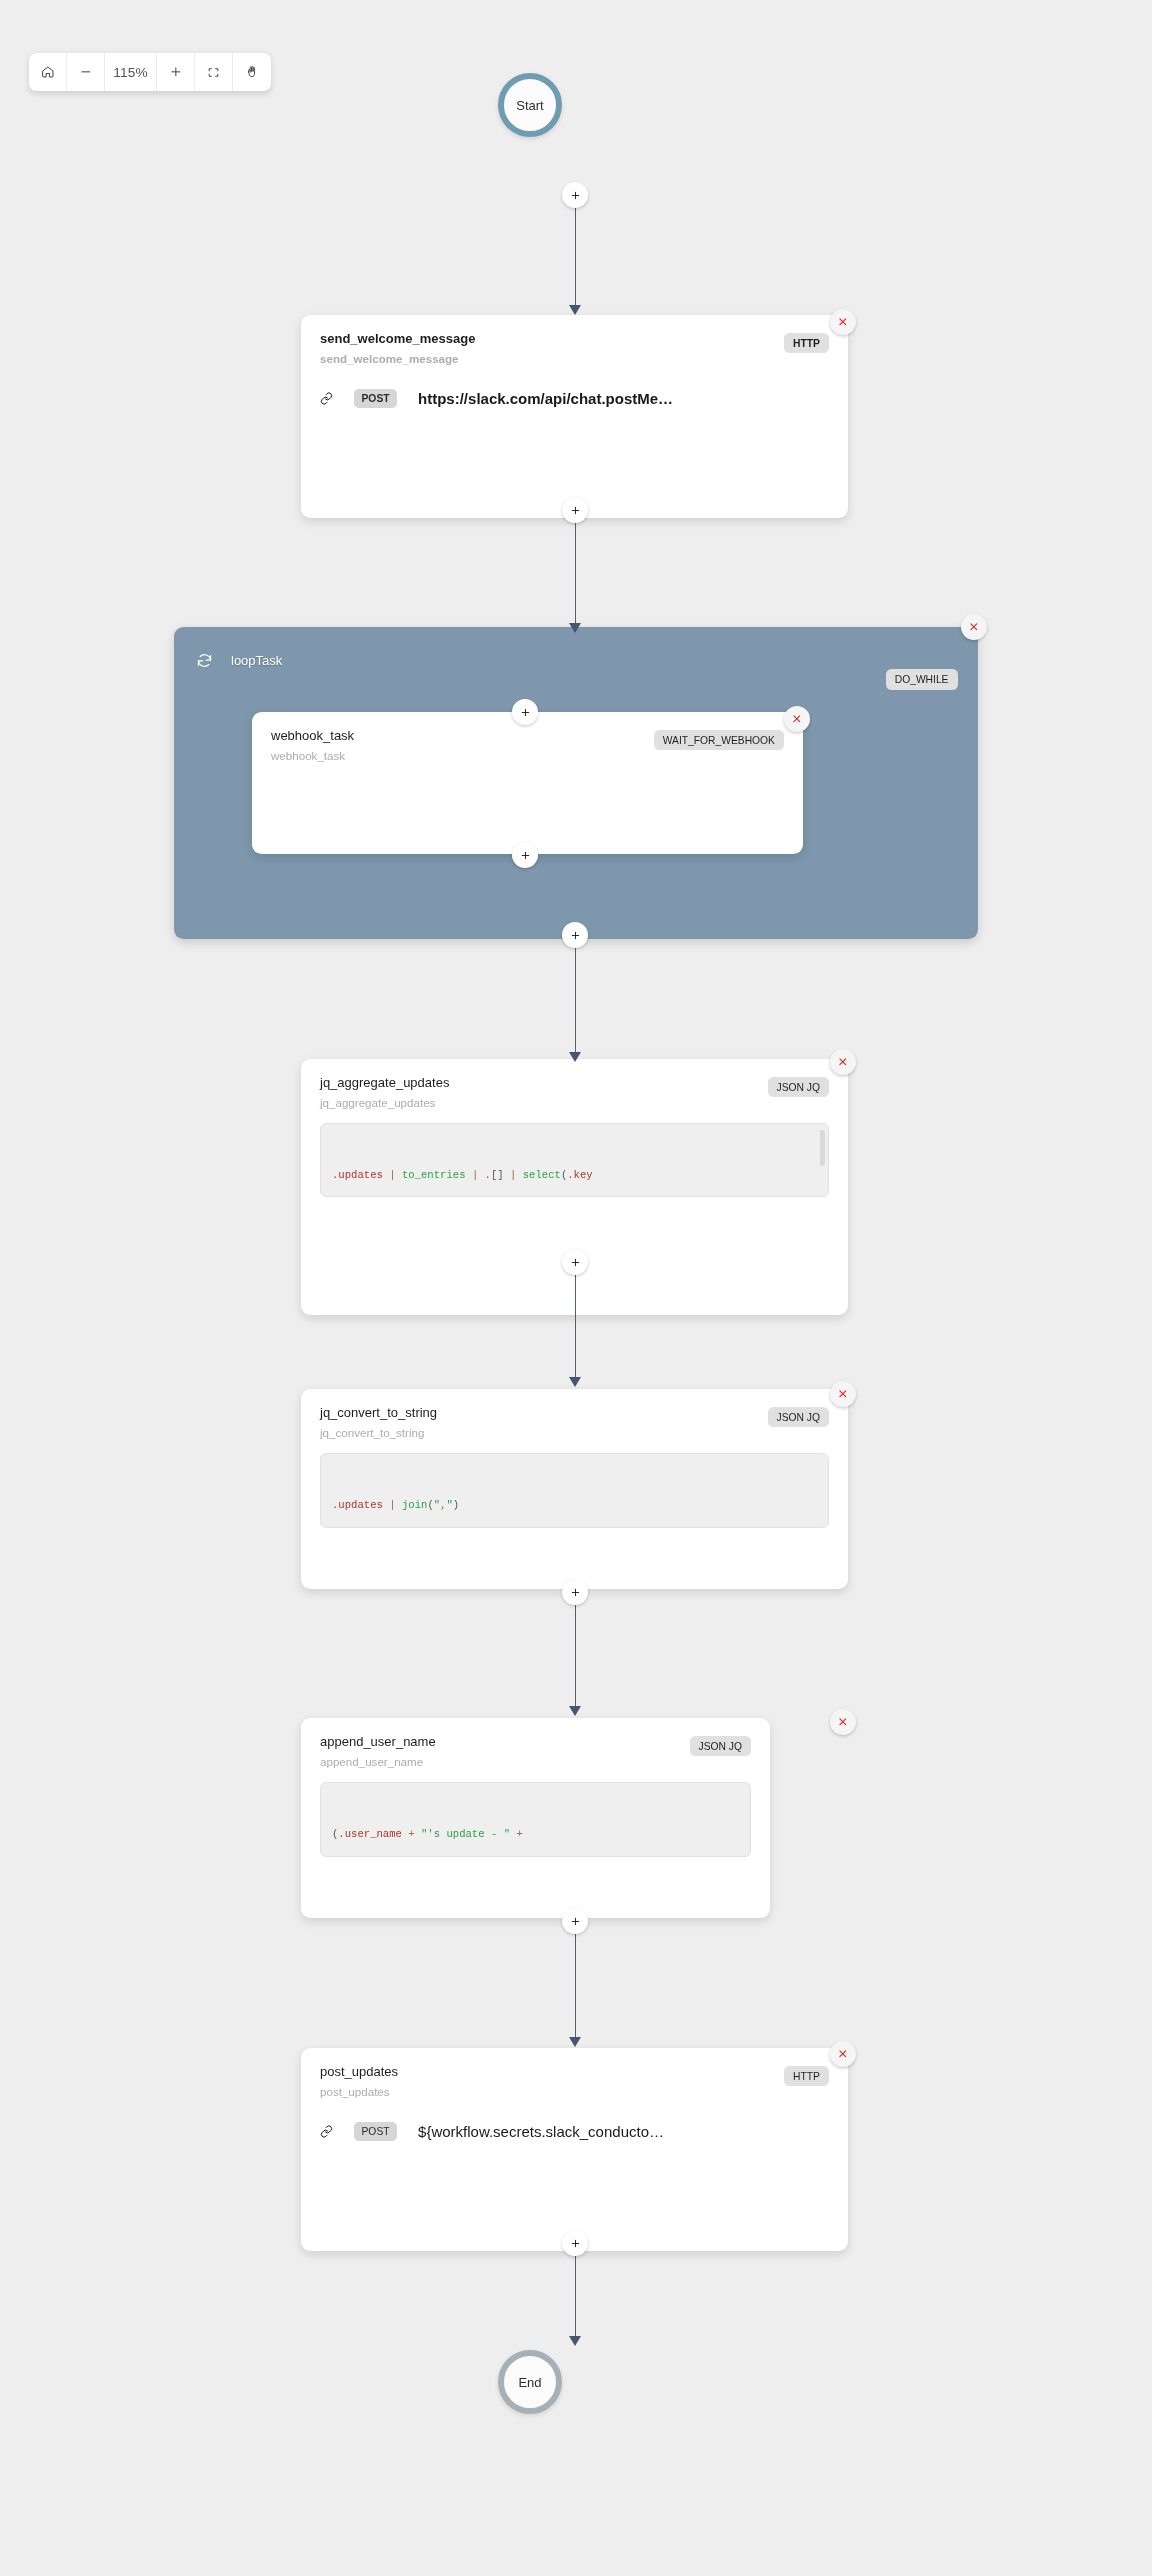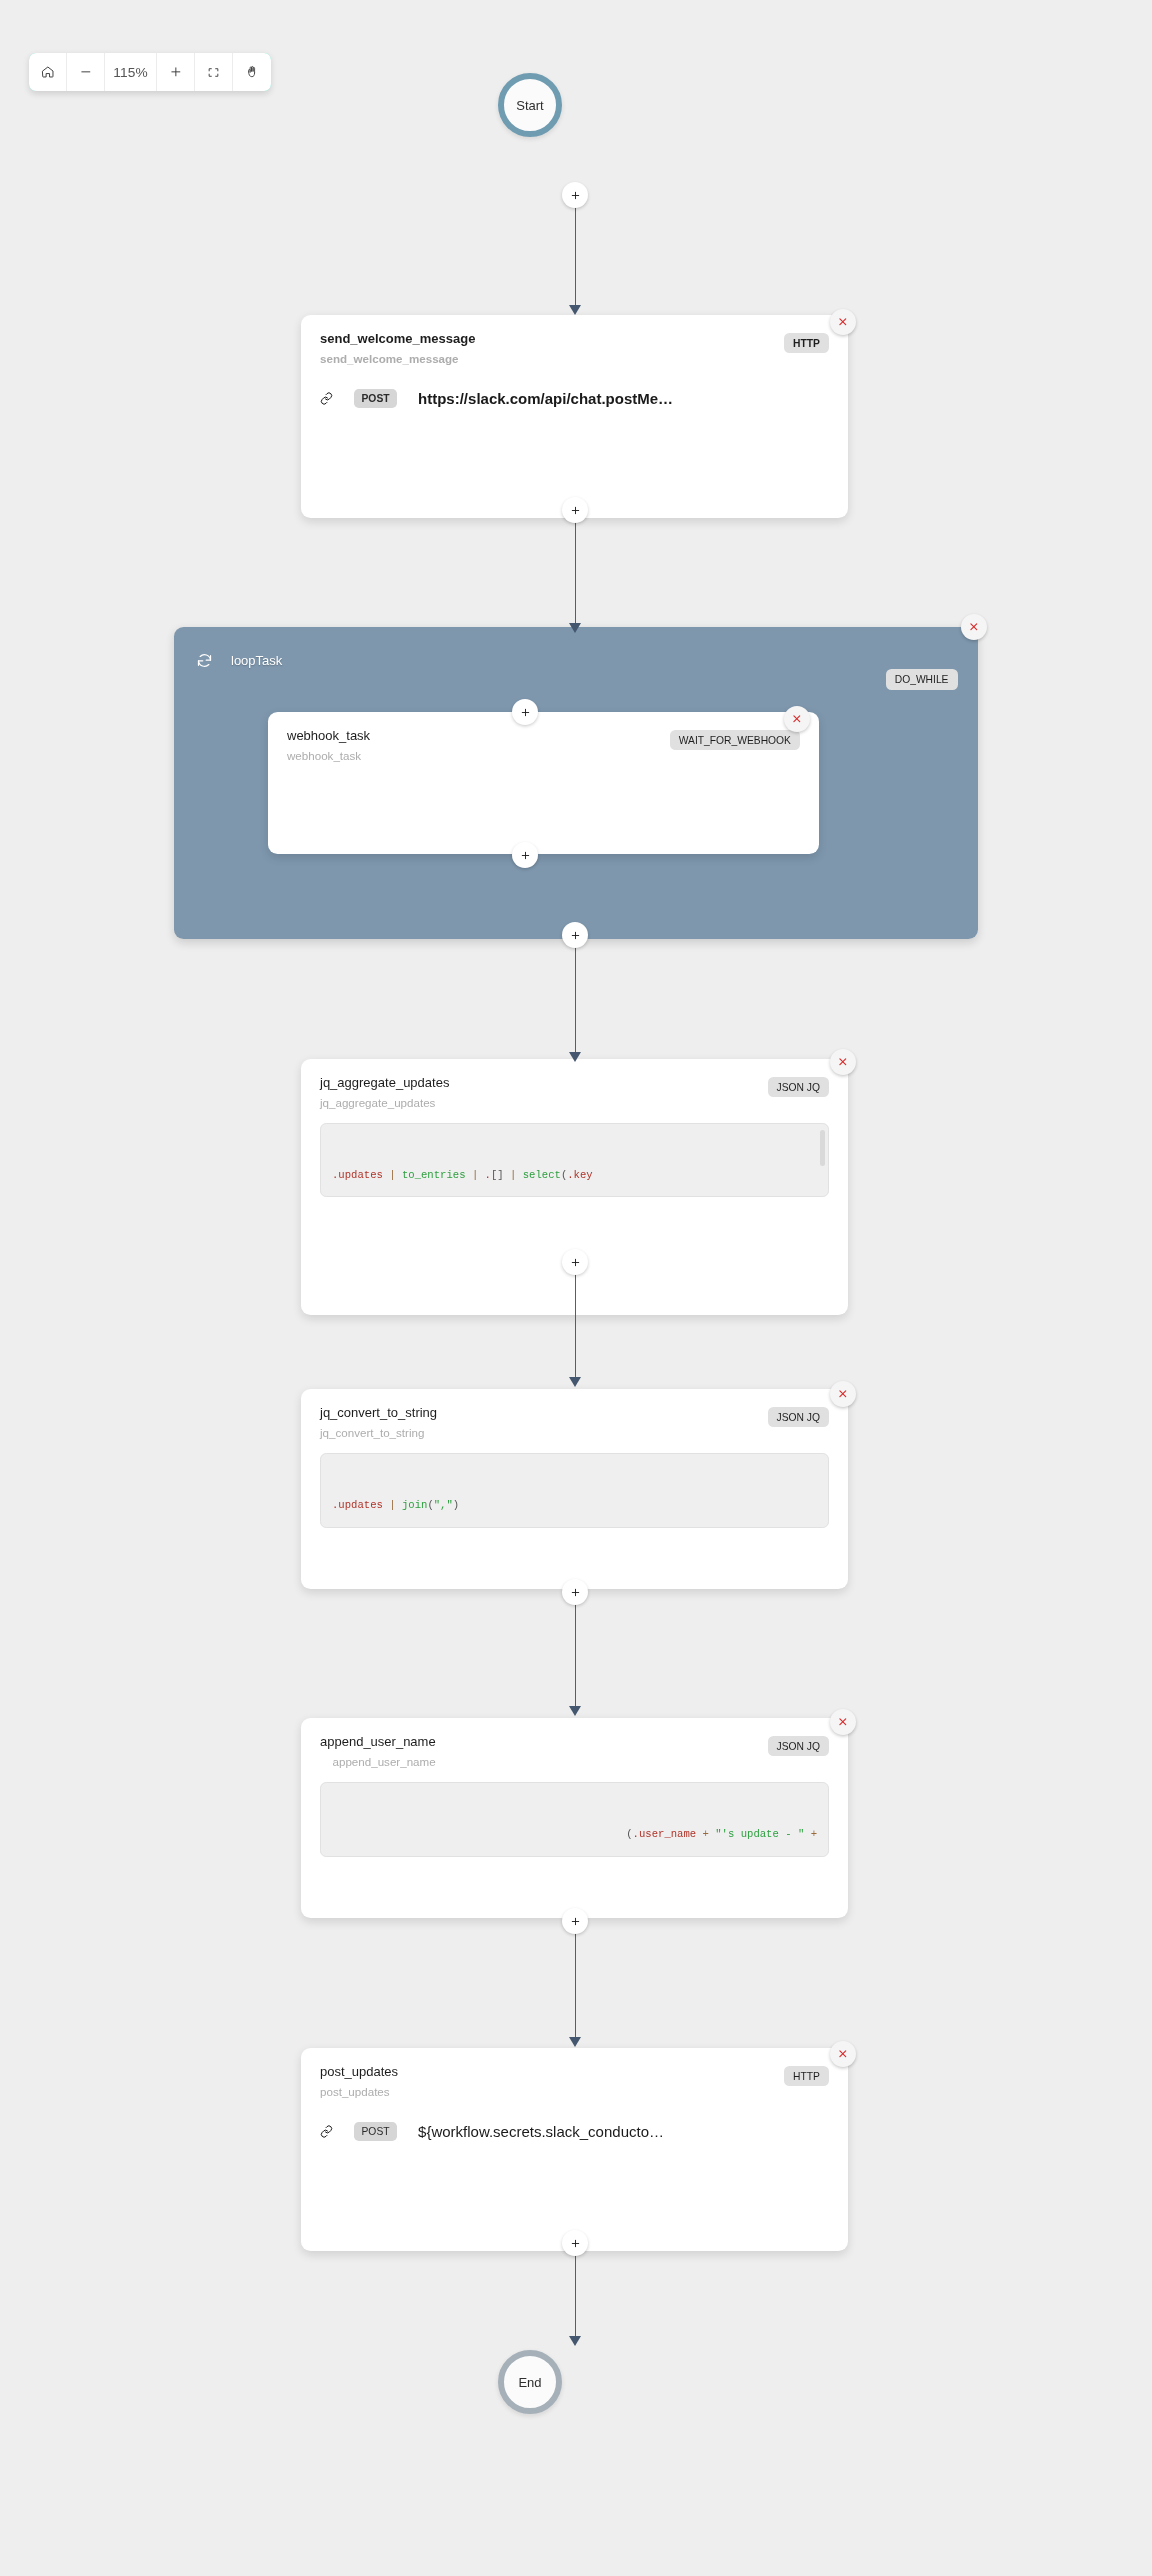--- a/index.html
+++ b/index.html
@@ -367,21 +367,21 @@
     </svg>
   </div>
 
   <div class="plus-btn" style="left:512px; top:699px;">
     <svg width="11" height="11" viewBox="0 0 24 24" stroke="#1a1a1a" stroke-width="2" stroke-linecap="round">
       <line x1="12" y1="5" x2="12" y2="19"></line>
         <line x1="5" y1="12" x2="19" y2="12"></line>
     </svg>
   </div>
 
-  <div class="card" style="left:268px; top:712px; width:551px; height:142px;">
+  <div class="card" style="left:252px; top:712px; width:551px; height:142px;">
     <div class="card-head">
       <div>
         <div class="card-title">webhook_task</div>
         <div class="card-sub">webhook_task</div>
       </div>
       <div class="type-badge">WAIT_FOR_WEBHOOK</div>
     </div>
   </div>
   <div class="close-btn" style="left:784px; top:706px;">
     <svg width="11.6" height="11.6" viewBox="0 0 24 24" stroke="#d92b2b" stroke-width="2.4" stroke-linecap="round">
@@ -464,21 +464,21 @@
       <line x1="12" y1="5" x2="12" y2="19"></line>
         <line x1="5" y1="12" x2="19" y2="12"></line>
     </svg>
   </div>
 
   <div class="edge">
     <div class="edge-line" style="left:575px; top:1604px; height:107px;"></div>
     <div class="arrow-head" style="left:569px; top:1706px;"></div>
   </div>
 
-  <div class="card" style="left:301px; top:1718px; width:547px; height:200px;text-align:right;">
+  <div class="card" style="left:301px; top:1718px; width:469px; height:200px;">
     <div class="card-head">
       <div>
         <div class="card-title">append_user_name</div>
         <div class="card-sub">append_user_name</div>
       </div>
       <div class="type-badge">JSON JQ</div>
     </div>
     <div class="code-box" style="height:75px;">
       <div><span><span class="pn">(</span>.user_name <span class="pl">+</span> <span class="str">"'s update - "</span> <span class="pl">+</span></span></div>
       

